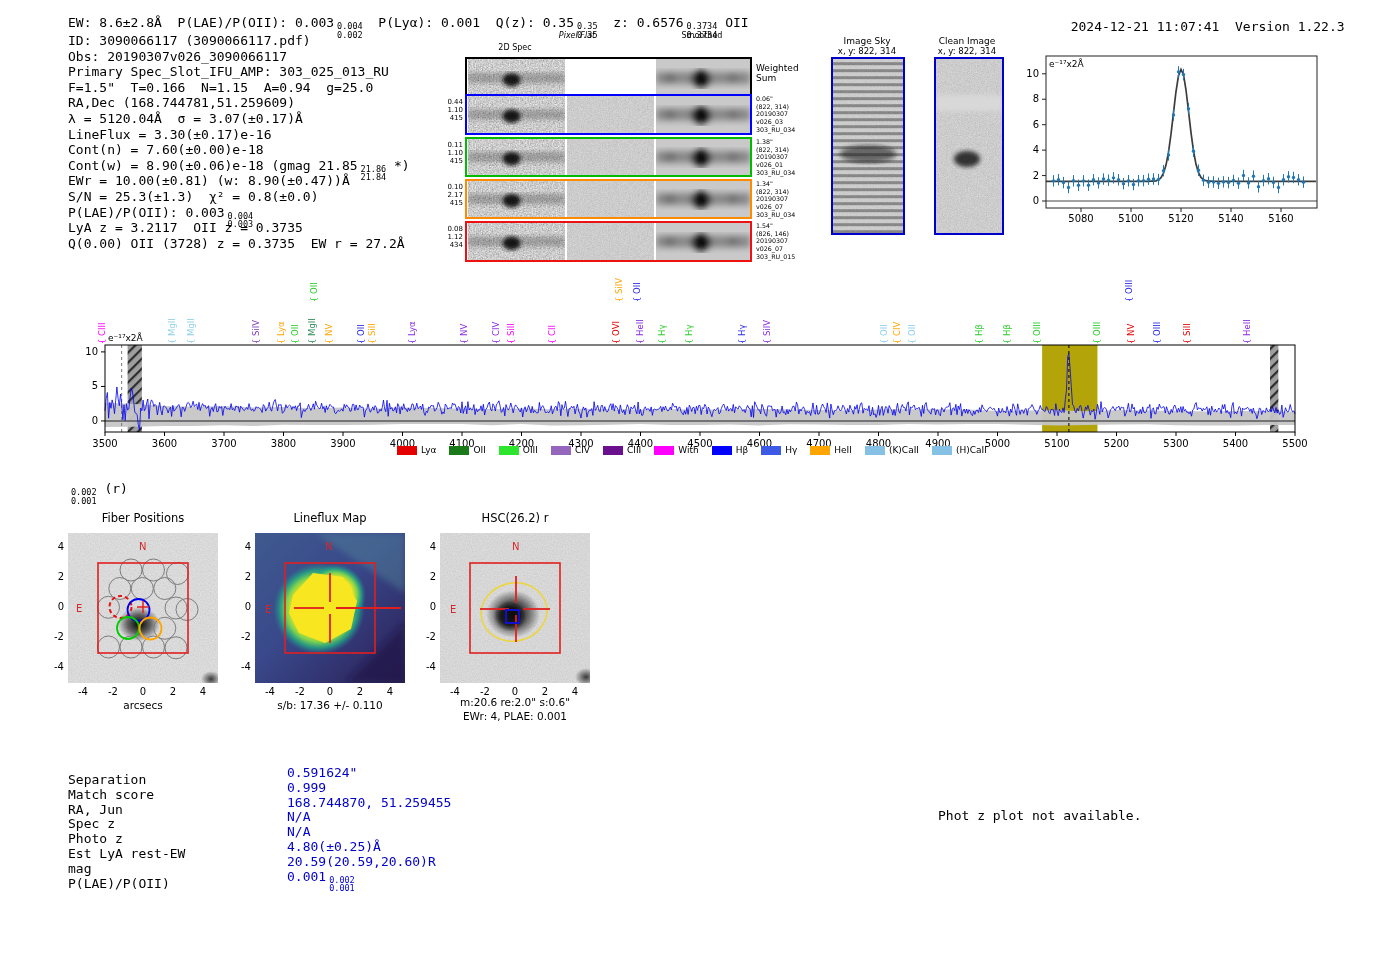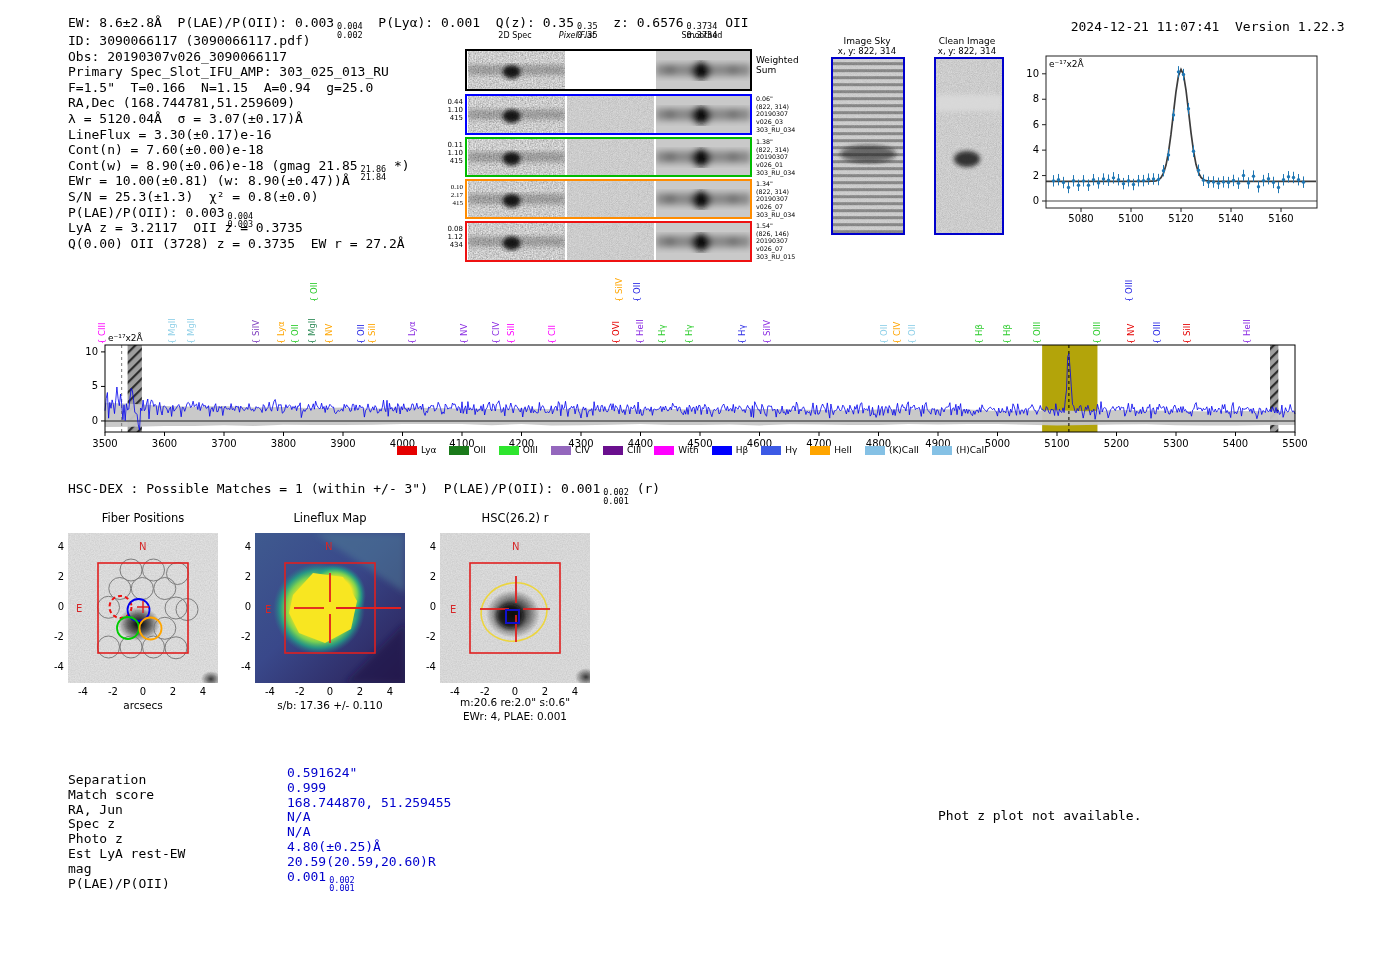--- a/index.html
+++ b/index.html
@@ -101,25 +101,25 @@
   </defs>
 </svg>
 
 <div class="abs mono" style="left:68px;top:15px;" id="hdrLeft"><span>EW: 8.6±2.8Å  P(LAE)/P(OII): 0.003</span><span class="frac"><span>0.004</span><span>0.002</span></span><span>  P(Lyα): 0.001  Q(z): 0.35</span><span class="frac"><span>0.35</span><span>0.35</span></span><span>  z: 0.6576</span><span class="frac"><span>0.3734</span><span>0.3734</span></span><span> OII</span></div>
 <div class="abs mono" style="left:1055px;top:4px;">
   <span>2024-12-21 11:07:41</span><span>  </span><span>Version 1.22.3</span>
 </div>
 
 <div class="abs mono" style="left:68px;top:33px;" id="infoBlock"><div class="infoline"><span>ID: 3090066117 (3090066117.pdf)</span></div><div class="infoline"><span>Obs: 20190307v026_3090066117</span></div><div class="infoline"><span>Primary Spec_Slot_IFU_AMP: 303_025_013_RU</span></div><div class="infoline"><span>F=1.5"  T=0.166  N=1.15  A=0.94  g=25.0</span></div><div class="infoline"><span>RA,Dec (168.744781,51.259609)</span></div><div class="infoline"><span>λ = 5120.04Å  σ = 3.07(±0.17)Å</span></div><div class="infoline"><span>LineFlux = 3.30(±0.17)e-16</span></div><div class="infoline"><span>Cont(n) = 7.60(±0.00)e-18</span></div><div class="infoline"><span>Cont(w) = 8.90(±0.06)e-18 (gmag 21.85</span><span class="frac"><span>21.86</span><span>21.84</span></span><span> *)</span></div><div class="infoline"><span>EWr = 10.00(±0.81) (w: 8.90(±0.47))Å</span></div><div class="infoline"><span>S/N = 25.3(±1.3)  χ² = 0.8(±0.0)</span></div><div class="infoline"><span>P(LAE)/P(OII): 0.003</span><span class="frac"><span>0.004</span><span>0.003</span></span></div><div class="infoline"><span>LyA z = 3.2117  OII z = 0.3735</span></div><div class="infoline"><span>Q(0.00) OII (3728) z = 0.3735  EW r = 27.2Å</span></div></div>
 
-<div class="abs smallhdr" style="left:515px;top:31px;">2D Spec</div>
+<div class="abs smallhdr" style="left:515px;top:43px;">2D Spec</div>
 <div class="abs smallhdr" style="left:577px;top:31px;font-style:italic;">Pixel Flat</div>
 <div class="abs smallhdr" style="left:702px;top:31px;">Smoothed</div>
 <div class="abs" style="left:446px;top:45px;width:380px;height:225px;" id="cutoutGrid">
-    <div class="abs" style="left: 0px; top: 4px; width: 380px; height: 51px;">
+    <div class="abs" style="left: 0px; top: 12px; width: 380px; height: 51px;">
       <div class="abs" style="left: 19px; top: 0px; width: 287px; height: 42px; border: 2px solid rgb(0, 0, 0); box-sizing: border-box; background: rgb(255, 255, 255);">
         <div class="abs" style="left: 1px; top: 0px;">
           <svg width="97" height="38">
             <rect width="97" height="38" fill="#bdbdbd"></rect>
             <rect width="97" height="38" filter="url(#fNoiseMid)" opacity="0.85"></rect>
             <g filter="url(#fBlur2)">
               <rect x="0" y="14" width="97" height="10" fill="#333" opacity="0.3"></rect>
               <ellipse cx="43.65" cy="20.900000000000002" rx="9" ry="7" fill="#000" opacity="0.85"></ellipse>
             </g>
           </svg>
@@ -223,21 +223,21 @@
       </div>
       <div class="abs cutrow-right" style="left: 310px; top: 1px;">
         <div>1.38"</div>
         <div>(822, 314)</div>
         <div>20190307</div>
         <div>v026_01</div>
         <div>303_RU_034</div>
       </div>
     </div>
     <div class="abs" style="left: 0px; top: 134px; width: 380px; height: 40px;">
-      <div class="abs cutrow-left" style="left: 0px; top: 4px; font-family: Liberation Serif, serif;">
+      <div class="abs cutrow-left" style="left: 0px; top: 4px;">
         <div>0.10</div>
         <div>2.17</div>
         <div>415</div>
       </div>
       <div class="abs" style="left: 19px; top: 0px; width: 287px; height: 40px; border: 2px solid rgb(255, 140, 0); box-sizing: border-box; background: rgb(255, 255, 255);">
         <div class="abs" style="left: 1px; top: 0px;">
           <svg width="97" height="36">
             <rect width="97" height="36" fill="#bdbdbd"></rect>
             <rect width="97" height="36" filter="url(#fNoiseMid)" opacity="0.85"></rect>
             <g filter="url(#fBlur2)">
@@ -610,21 +610,21 @@
     <span class="entry">
       <span class="sw" style="background: rgb(133, 193, 229);"></span>
       <span class="lb">(K)CaII</span>
     </span>
     <span class="entry">
       <span class="sw" style="background: rgb(133, 193, 229);"></span>
       <span class="lb">(H)CaII</span>
     </span>
   </div>
 
-<div class="abs mono" style="left:68px;top:481px;" id="hscLine"><span>HSC-DEX : Possible Matches = 1 (within +/- 3")  P(LAE)/P(OII): 0.001</span><span class="frac"><span>0.002</span><span>0.001</span></span><span> (r)</span></div>
+<div class="abs mono" style="left:68px;top:481px;" id="hscLine"><span class="frac"><span>0.002</span><span>0.001</span></span><span> (r)</span></div>
 
 <div class="abs maptitle" style="left:143px;top:511px;">Fiber Positions</div>
 <div class="abs maptitle" style="left:330px;top:511px;">Lineflux Map</div>
 <div class="abs maptitle" style="left:515px;top:511px;">HSC(26.2) r</div>
 
 <div class="abs" style="left:68px;top:533px;">
   <svg width="150" height="150">
     <rect width="150" height="150" fill="#cfcfcf"></rect>
     <rect width="150" height="150" filter="url(#fNoiseLight)" opacity="0.6"></rect>
     <ellipse cx="71" cy="91" rx="21" ry="17" fill="url(#gDark)"></ellipse>

